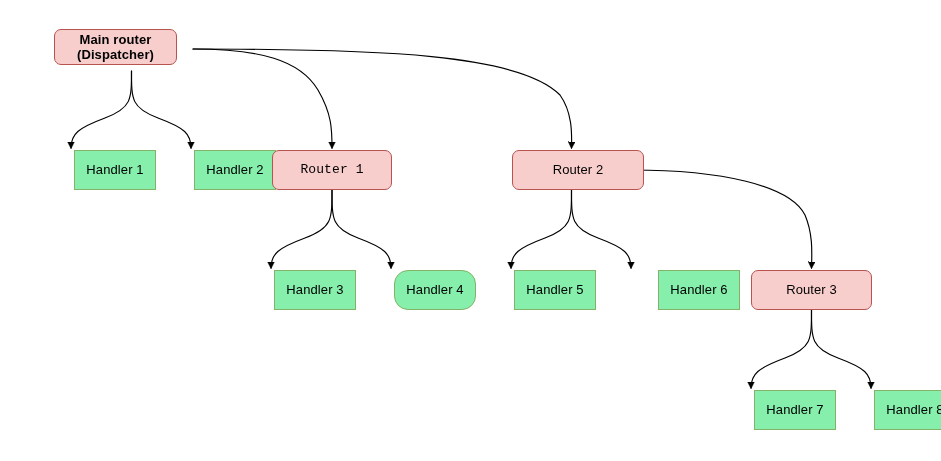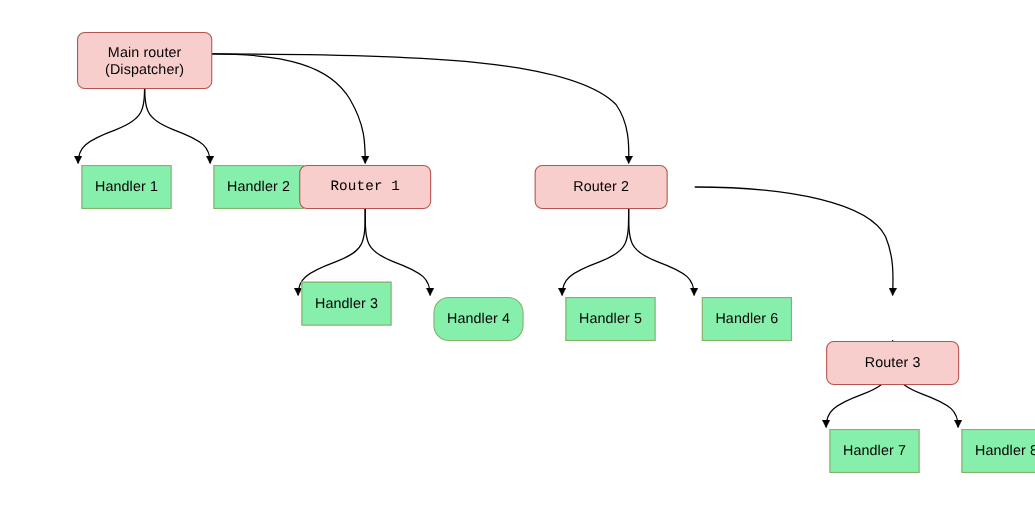--- a/index.html
+++ b/index.html
@@ -75,28 +75,28 @@
         <path d="M 332 190 C 332 220 332 228 358 238 C 385 248 391 254 391 268" marker-end="url(#arrow)" stroke="#000000"></path>
         <path d="M 571.5 190 C 571.5 220 571.5 228 545 238 C 518 248 511 254 511 268" marker-end="url(#arrow)" stroke="#000000"></path>
         <path d="M 571.5 190 C 571.5 220 571.5 228 598 238 C 625 248 631 254 631 268" marker-end="url(#arrow)" stroke="#000000"></path>
         <path d="M 632 170 C 720 170 790 185 805 215 C 813 234 812 252 811.5 268" marker-end="url(#arrow)" stroke="#000000"></path>
         <path d="M 811.5 310 C 811.5 340 811.5 348 785 358 C 758 368 751 374 751 388" marker-end="url(#arrow)" stroke="#000000"></path>
         <path d="M 811.5 310 C 811.5 340 811.5 348 838 358 C 865 368 871 374 871 388" marker-end="url(#arrow)" stroke="#000000"></path>
       </g>
   </svg>
 
   <div id="node-layer">
-      <div class="node router" style="left: 70px; top: 29px; width: 123px; height: 52px;"><span class="node-label">Main router
+      <div class="node router" style="left: 54px; top: 29px; width: 123px; height: 36px; font-weight: bold;"><span class="node-label">Main router
 (Dispatcher)</span></div>
       <div class="node handler" style="left: 30px; top: 150px; width: 82px; height: 40px;"><span class="node-label">Handler 1</span></div>
       <div class="node handler" style="left: 150px; top: 150px; width: 82px; height: 40px;"><span class="node-label">Handler 2</span></div>
       <div class="node router" style="left: 272px; top: 150px; width: 120px; height: 40px; font-family: Liberation Mono, monospace;"><span class="node-label">Router 1</span></div>
-      <div class="node router" style="left: 486px; top: 150px; width: 121px; height: 40px;"><span class="node-label">Router 2</span></div>
-      <div class="node handler" style="left: 230px; top: 256px; width: 82px; height: 40px;"><span class="node-label">Handler 3</span></div>
+      <div class="node router" style="left: 512px; top: 150px; width: 132px; height: 40px;"><span class="node-label">Router 2</span></div>
+      <div class="node handler" style="left: 230px; top: 270px; width: 82px; height: 40px;"><span class="node-label">Handler 3</span></div>
       <div class="node handler" style="left: 350px; top: 270px; width: 82px; height: 40px; border-radius: 14px;"><span class="node-label">Handler 4</span></div>
       <div class="node handler" style="left: 470px; top: 270px; width: 82px; height: 40px;"><span class="node-label">Handler 5</span></div>
-      <div class="node handler" style="left: 594px; top: 270px; width: 82px; height: 40px;"><span class="node-label">Handler 6</span></div>
-      <div class="node router" style="left: 751px; top: 270px; width: 121px; height: 40px; margin-top: 40px;"><span class="node-label">Router 3</span></div>
+      <div class="node handler" style="left: 614px; top: 270px; width: 82px; height: 40px;"><span class="node-label">Handler 6</span></div>
+      <div class="node router" style="left: 751px; top: 270px; width: 121px; height: 40px;"><span class="node-label">Router 3</span></div>
       <div class="node handler" style="left: 710px; top: 390px; width: 82px; height: 40px;"><span class="node-label">Handler 7</span></div>
       <div class="node handler" style="left: 830px; top: 390px; width: 82px; height: 40px;"><span class="node-label">Handler 8</span></div>
     </div>
 
 </div>
 
 </body></html>

